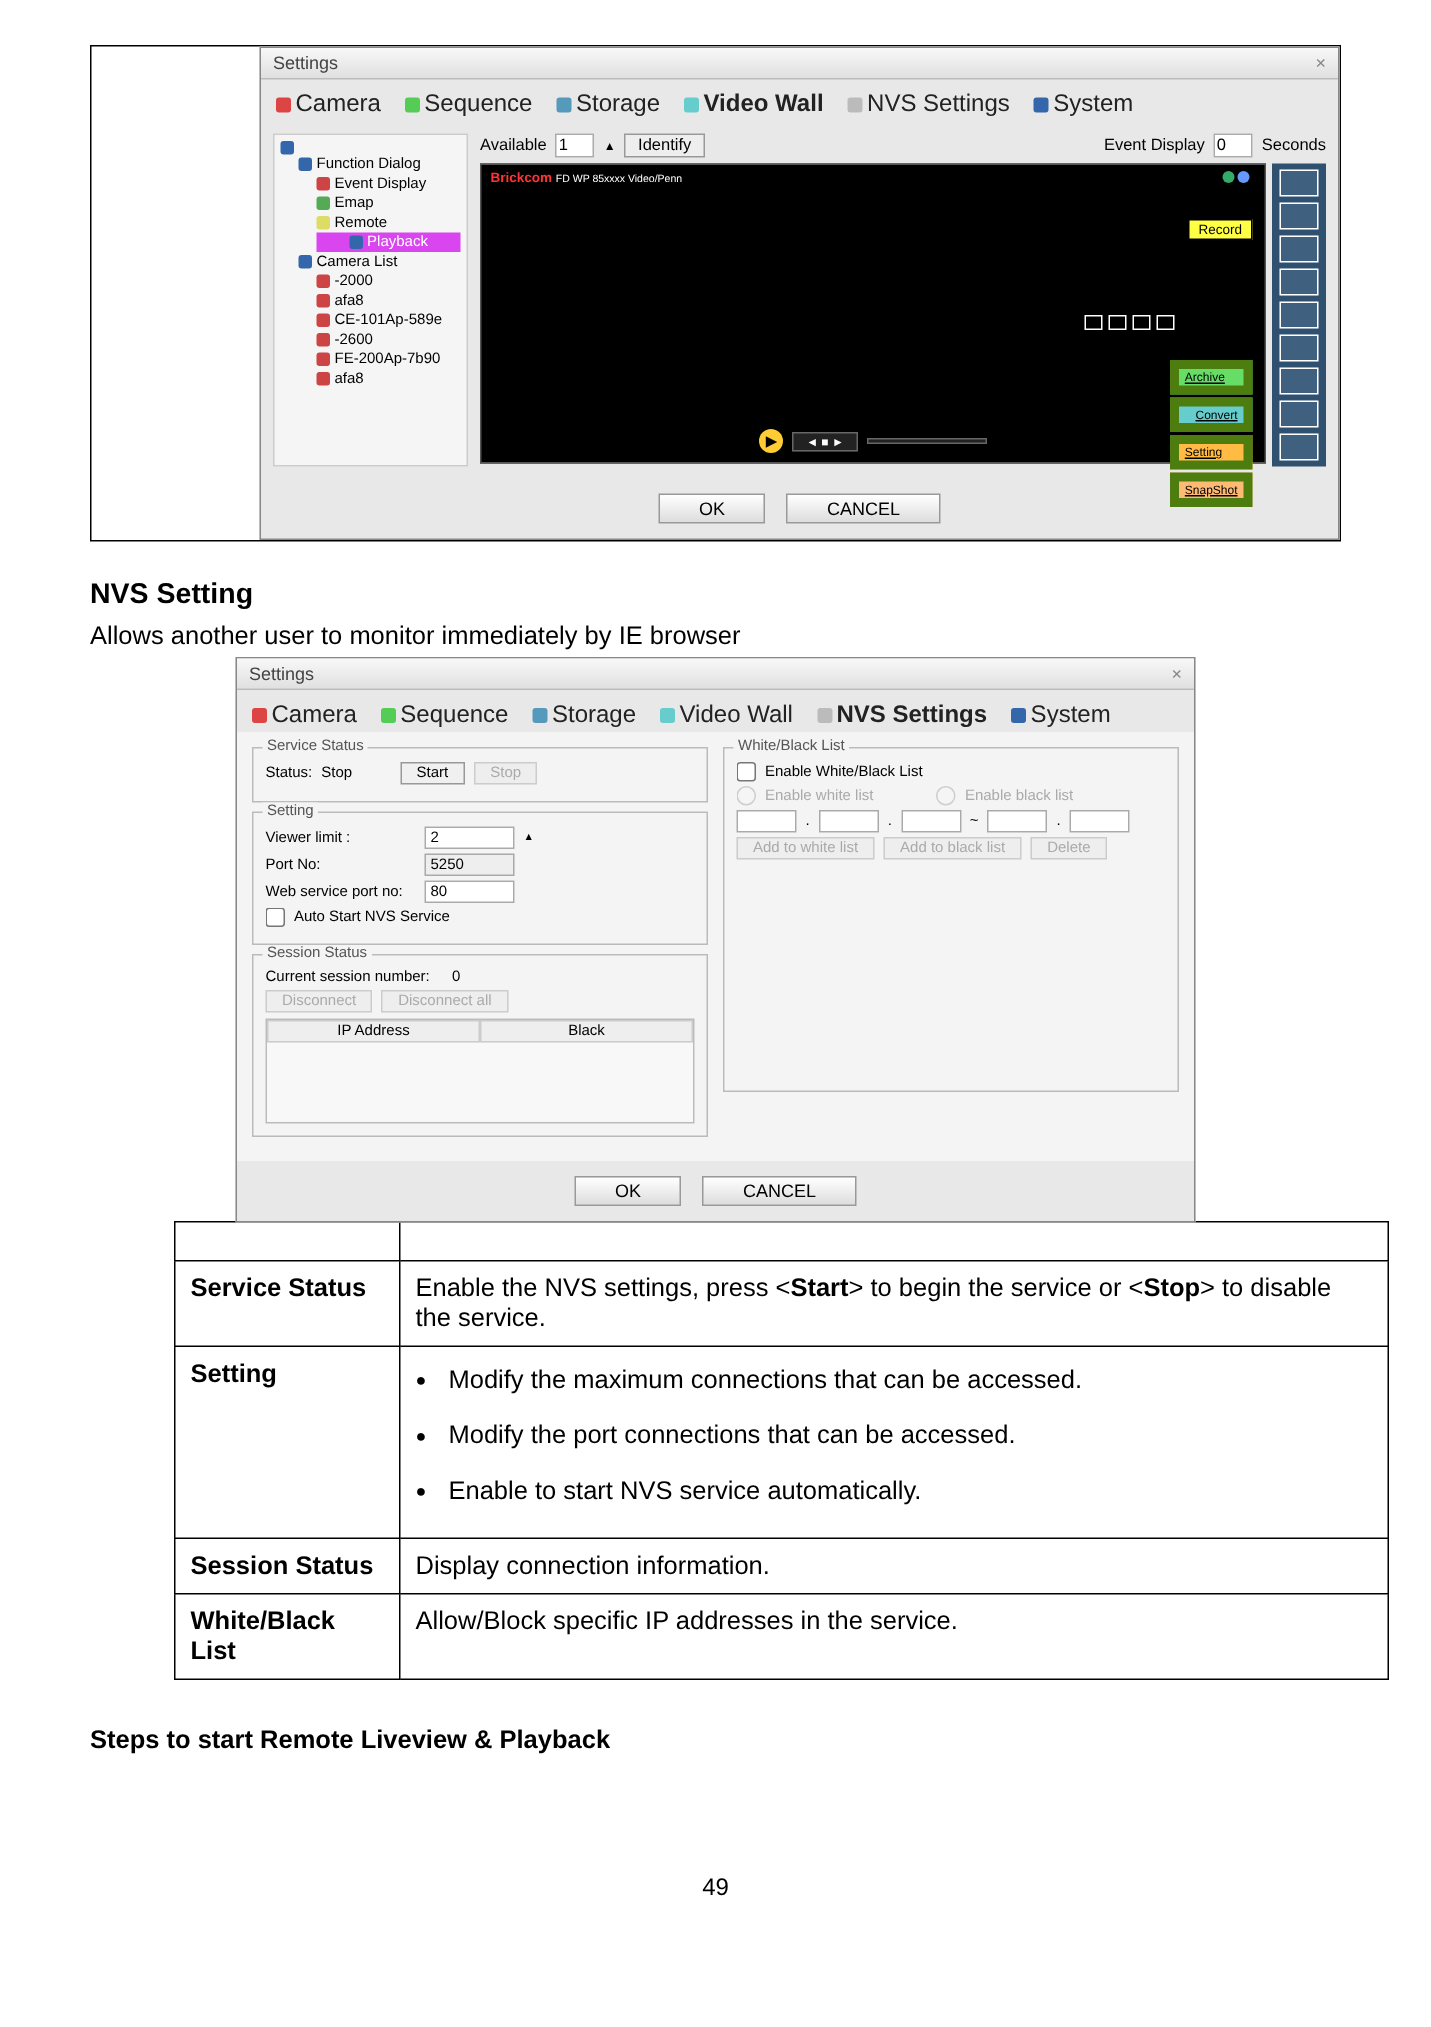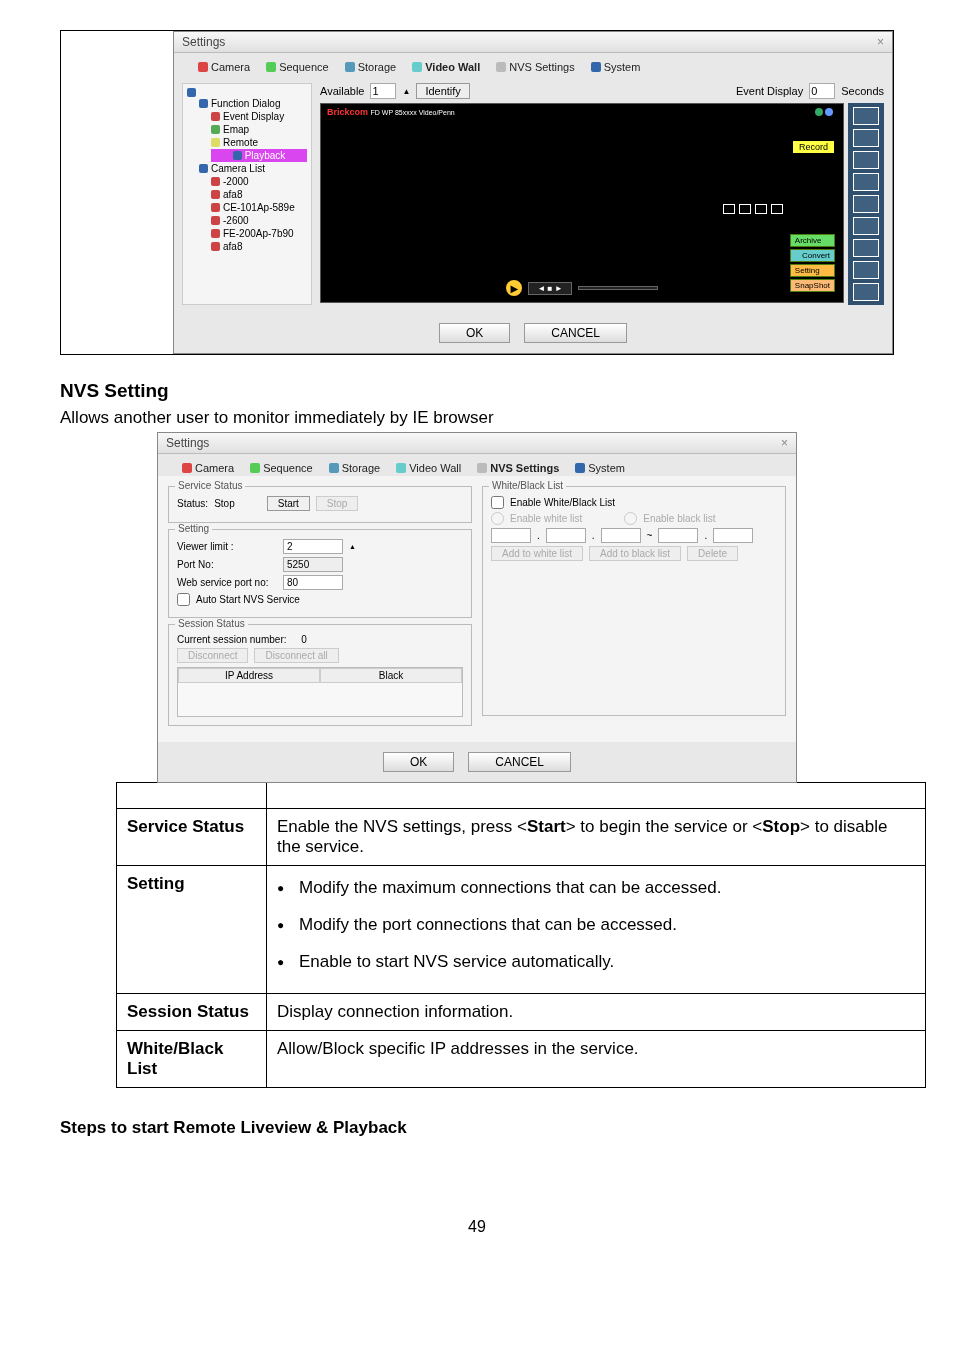--- a/index.html
+++ b/index.html
@@ -2,21 +2,21 @@
 <html><head>
 <meta charset="utf-8">
 <style>
 * { box-sizing: border-box; margin: 0; padding: 0; }
 body { font-family: Arial, sans-serif; background: #fff; width: 954px; margin: 0 auto; padding: 20px 60px; font-size: 15px; }
 
 .fig { border: 1px solid #000; margin: 10px 0 25px 0; display: flex; justify-content: flex-end; }
 .settings-window { width: 720px; border: 1px solid #888; background: #e8e8e8; }
 .win-title { display:flex; justify-content:space-between; padding:3px 8px; font-size:12px; color:#444; background:linear-gradient(#f8f8f8,#e0e0e0); border-bottom:1px solid #bbb; }
 .win-close { color:#888; cursor:default; }
-.tabbar { display:flex; gap:8px; padding:6px 10px 0 20px; font-size:11px; }
+.tabbar { display:flex; gap:8px; padding:6px 10px 0 6px; font-size:16px; }
 .tab-item { display:flex; align-items:center; gap:3px; padding:2px 4px; color:#222; }
 .tab-item.active { font-weight:bold; }
 .ic { width:10px; height:10px; border-radius:2px; display:inline-block; }
 .ic-cam{background:#d44;} .ic-seq{background:#5c5;} .ic-sto{background:#59b;} .ic-vw{background:#6cc;} .ic-nvs{background:#bbb;} .ic-sys{background:#36a;}
 
 
 .vw-body { display:flex; padding:8px; gap:8px; }
 .tree { width:130px; font-size:10px; background:#f5f5f5; border:1px solid #ccc; padding:4px; }
 .tree .root{display:flex;gap:3px;align-items:center;}
 .tree ul { list-style:none; padding-left:12px; }
@@ -29,42 +29,42 @@
 .btn-smi{ font-size:11px; padding:1px 8px; border:1px solid #999; background:#eee; }
 .spacer{flex:1;}
 .preview { position:relative; background:#000; height:200px; border:1px solid #555; }
 .preview .hdr { position:absolute; top:3px; left:6px; font-size:9px; color:#fff; }
 .hdr .r{color:#f33;font-weight:bold;}
 .preview .badgeset{ position:absolute; top:4px; right:10px; display:flex; gap:2px;}
 .badge{width:8px;height:8px;border-radius:50%;}
 .b1{background:#3a6;} .b2{background:#69f;}
 .btn-rec{position:absolute;top:36px;right:8px;font-size:9px;background:#ff4;padding:1px 6px;border:1px solid #000;}
 .btn-stack{position:absolute;top:130px;right:8px;display:flex;flex-direction:column;gap:2px;}
-.btn-stack .lb{font-size:8px;padding:1px 4px;border:1px solid #4d7c0f;color:#000;}
+.btn-stack .lb{font-size:8px;padding:1px 4px;border:6px solid #4d7c0f;color:#000;text-decoration:underline;}
 .lb1{background:#6d6;} .lb2{background:#6cc;text-align:right;} .lb3{background:#fb4;} .lb4{background:#fdba74;}
 .layoutset{position:absolute;top:100px;right:60px;display:flex;gap:4px;}
 .layoutset span{width:12px;height:10px;border:1px solid #fff;display:inline-block;}
 .playbar{position:absolute;bottom:6px;left:0;right:0;display:flex;justify-content:center;gap:6px;align-items:center;}
 .playbtn{width:16px;height:16px;border-radius:50%;background:#fc3;font-size:10px;display:flex;align-items:center;justify-content:center;}
 .playrect{background:#222;border:1px solid #666;padding:1px 8px;font-size:8px;color:#fff;}
 .side-layouts{ width:36px; background:#305070; padding:4px 2px; display:flex; flex-direction:column; gap:4px; align-items:center;}
 .sl{width:26px;height:18px;border:1px solid #fff;background:#406080;}
 .dlg-btns{display:flex;justify-content:center;gap:14px;padding:10px;}
 .dbtn{font-size:12px;padding:2px 26px;border:1px solid #999;background:linear-gradient(#fff,#ddd);}
 
 
 .nvs-body { display:flex; gap:10px; padding:10px; background:#f4f4f4; font-size:10px; }
 .gbox{ border:1px solid #bbb; padding:6px 8px 8px 8px; margin-bottom:6px; position:relative; }
 .gbox .gl{ position:absolute; top:-7px; left:6px; background:#f4f4f4; padding:0 3px; color:#555; }
 .col{ flex:1; }
 .frow{display:flex;align-items:center;gap:6px;margin:3px 0;}
 .inp{border:1px solid #aaa;padding:1px 3px;width:60px;font-size:10px;}
 .btn-dis{border:1px solid #ccc;background:#eee;color:#aaa;padding:1px 10px;font-size:10px;}
 .btn-en{border:1px solid #999;background:#f0f0f0;padding:1px 10px;font-size:10px;}
-.sess-tbl{border:1px solid #bbb;height:50px;background:#f8f8f8;margin-top:4px;}
+.sess-tbl{border:1px solid #bbb;height:70px;background:#f8f8f8;margin-top:4px;}
 .sess-hdr{display:flex;}
 .sess-hdr span{border:1px solid #ccc;background:#eee;flex:1;text-align:center;font-size:10px;padding:1px;}
 .wblist{border:1px solid #bbb;height:90px;background:#fff;margin-top:4px;}
 .wblhdr{display:flex;}
 .wblhdr span{border:1px solid #ccc;background:#eee;flex:1;text-align:center;font-size:10px;padding:1px;}
 
 h2{ font-size:19px; font-weight:bold; margin: 8px 0 6px 0; }
 .intro{ font-size:17px; margin-bottom:4px; }
 
 

